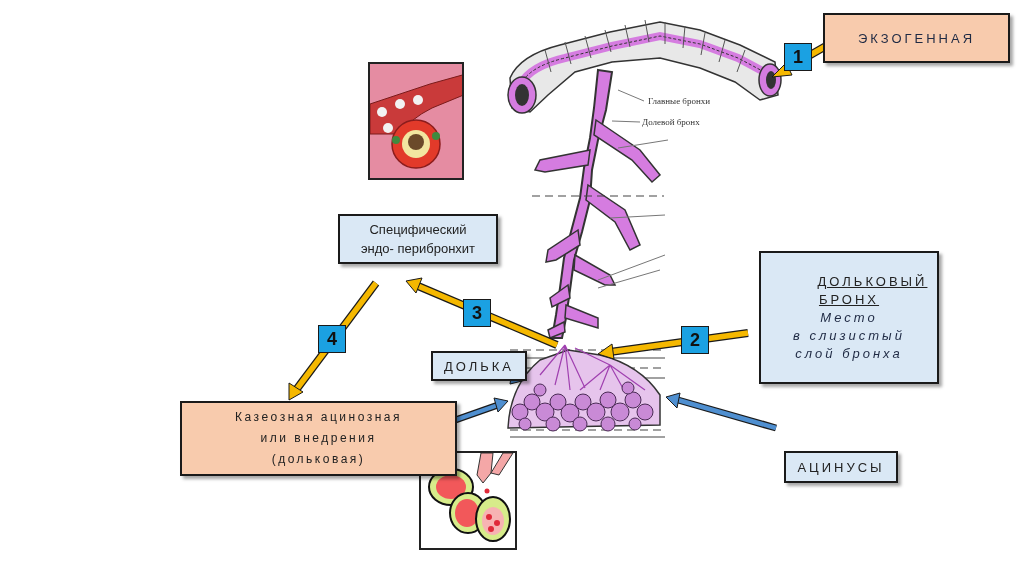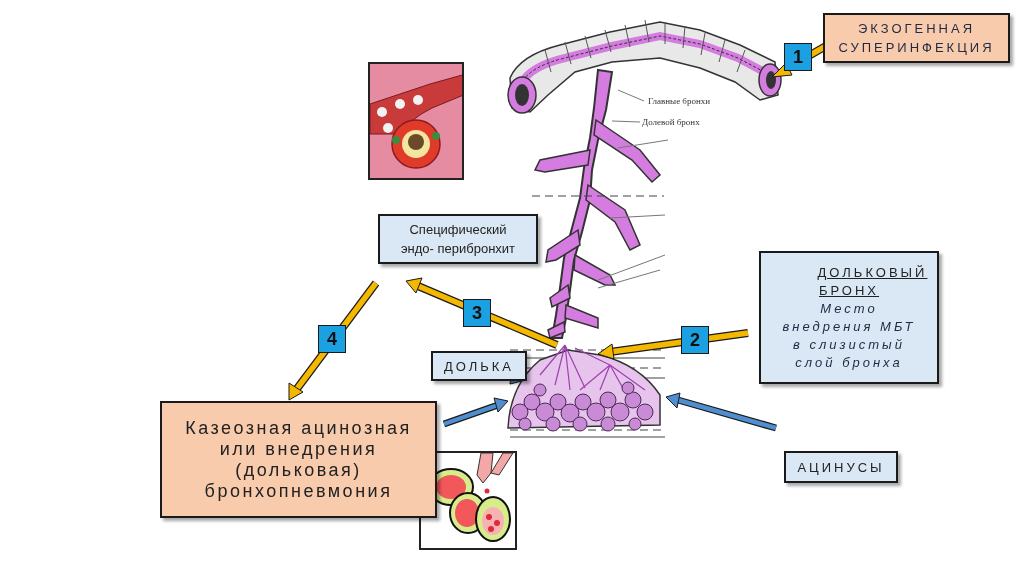--- a/index.html
+++ b/index.html
@@ -154,48 +154,45 @@
     <ellipse cx="72" cy="68" rx="11" ry="14" fill="#f7b3b3"></ellipse>
     <circle cx="68" cy="64" r="3" fill="#e02a3a"></circle>
       <circle cx="76" cy="70" r="3" fill="#e02a3a"></circle>
     <circle cx="70" cy="76" r="3" fill="#e02a3a"></circle>
       <circle cx="66" cy="38" r="2.5" fill="#e02a3a"></circle>
   </svg>
 </div>
 
 <div class="box peach spaced" style="left:823px; top:13px; width:187px; height:50px; font-size:13px; color:#1f2a44; line-height:19px;">
   <div>ЭКЗОГЕННАЯ</div>
-  <div>СУПЕРИНФЕКЦИЯ</div>
 </div>
 
 <div class="box lightblue spaced" style="left:759px; top:251px; width:180px; height:133px; font-size:13px; color:#1f2a44; line-height:18px;">
   <div style="text-decoration:underline; color:#222;margin-left:47px;">ДОЛЬКОВЫЙ</div>
   <div style="text-decoration:underline; color:#222;text-align:center;">БРОНХ</div>
   <div style="font-style:italic;">Место</div>
-  <div style="font-style:italic;">внедрения МБТ</div>
   <div style="font-style:italic;">в слизистый</div>
   <div style="font-style:italic;">слой бронха</div>
 </div>
 
-<div class="box lightblue" style="left:338px; top:214px; width:160px; height:50px; font-size:13px; color:#222; line-height:19px;margin-left:40px;">
+<div class="box lightblue" style="left:338px; top:214px; width:160px; height:50px; font-size:13px; color:#222; line-height:19px;">
   <div>Специфический</div>
   <div>эндо- перибронхит</div>
 </div>
 
 <div class="box lightblue spaced" style="left:387px; top:351px; width:96px; height:30px; font-size:13px; color:#222;margin-left:44px;">
   <div>ДОЛЬКА</div>
 </div>
 
 <div class="box lightblue spaced" style="left:784px; top:411px; width:114px; height:32px; font-size:13px; color:#222;margin-top:40px;">
   <div>АЦИНУСЫ</div>
 </div>
 
-<div class="box peach spaced" style="left:160px; top:401px; width:277px; height:117px; font-size:18px; color:#222; line-height:21px; letter-spacing:2.5px;">
+<div class="box peach spaced" style="left:180px; top:401px; width:277px; height:75px; font-size:12px; color:#222; line-height:21px; letter-spacing:2.5px;">
   <div>Казеозная ацинозная</div>
   <div>или внедрения</div>
   <div>(дольковая)</div>
-  <div>бронхопневмония</div>
 </div>
 
 <div class="badge" style="left:784px; top:43px;">1</div>
 <div class="badge" style="left:681px; top:326px;">2</div>
 <div class="badge" style="left:463px; top:299px;">3</div>
 <div class="badge" style="left:318px; top:325px;">4</div>
 
 </body></html>

